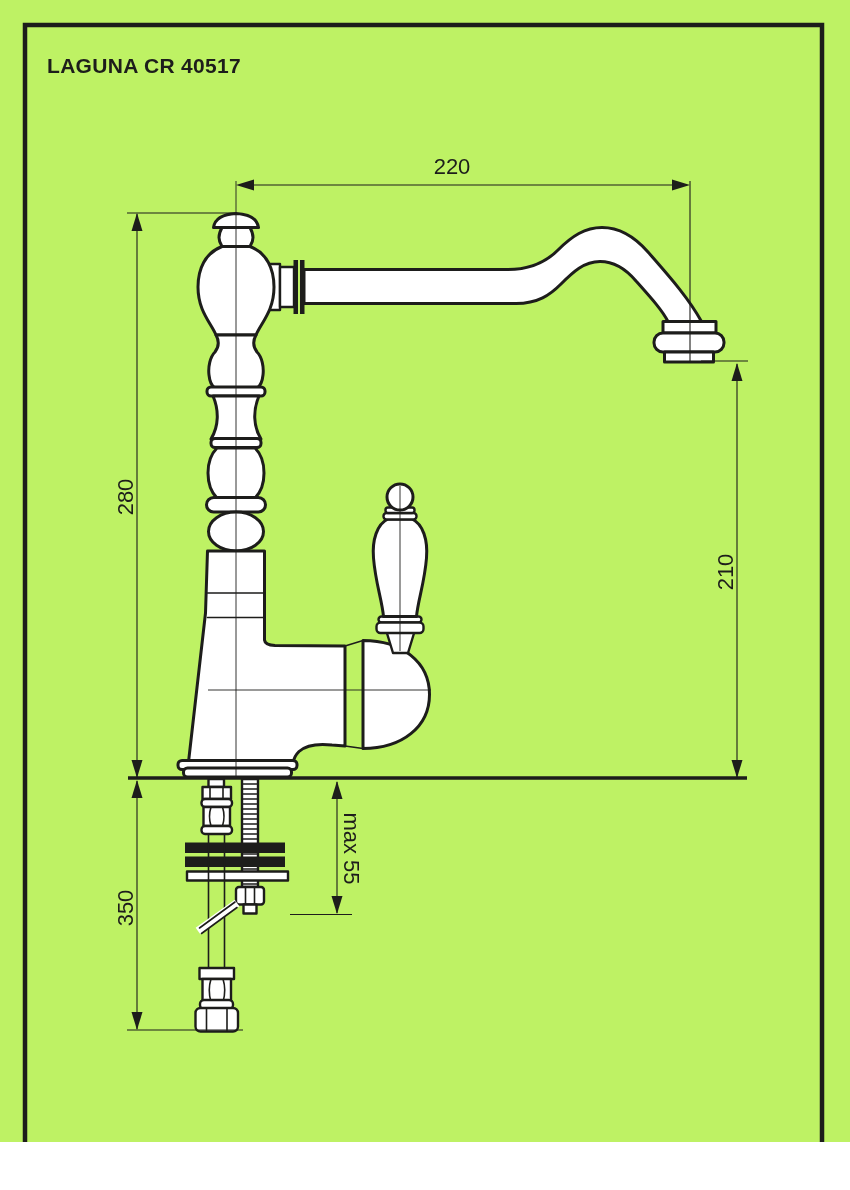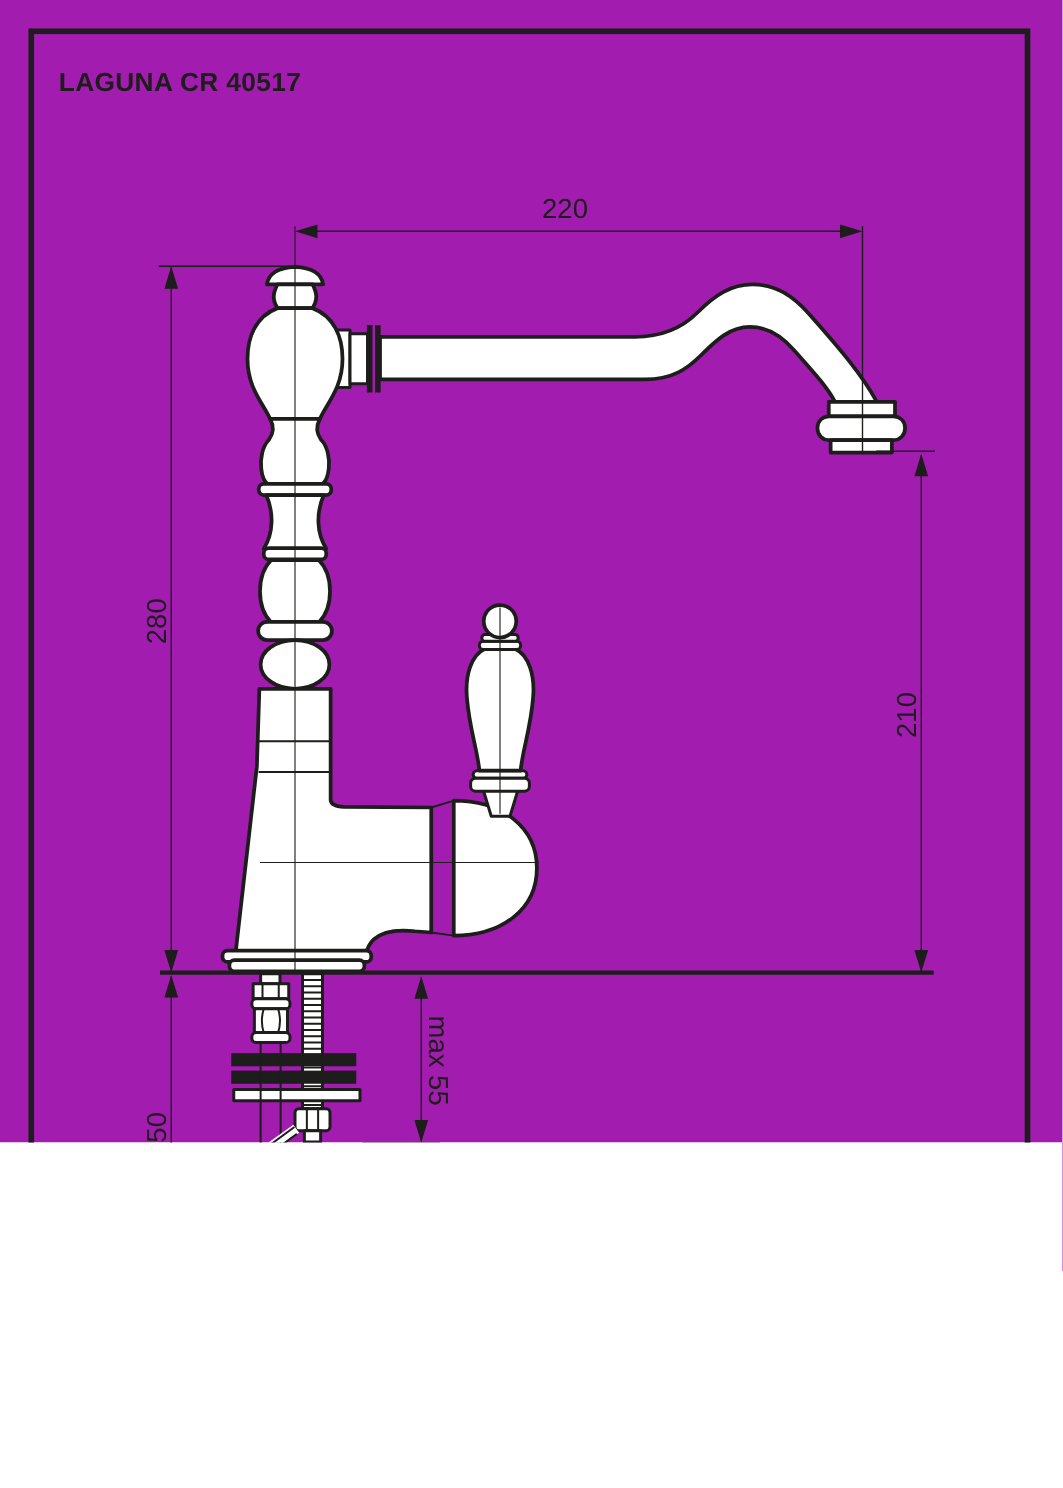--- a/index.html
+++ b/index.html
@@ -1,17 +1,17 @@
 <!DOCTYPE html>
 <html><head>
 <meta charset="utf-8">
 <style>
   html,body{margin:0;padding:0;background:#fff;}
   .page{
-    position:relative;width:850px;height:914px;background:#a21caf;
+    position:relative;width:850px;height:1142px;background:#bef264;
     font-family:"Liberation Sans", sans-serif;
   }
   svg{position:absolute;left:0;top:0;}
   .outline{fill:#ffffff;stroke:#1d1d1b;stroke-width:3;stroke-linejoin:round;stroke-linecap:round;}
   .outline2{fill:#ffffff;stroke:#1d1d1b;stroke-width:2.4;stroke-linejoin:round;stroke-linecap:round;}
   .thin{fill:none;stroke:#1d1d1b;stroke-width:1.6;stroke-linecap:round;}
   .solid{fill:#1d1d1b;stroke:none;}
   .center{fill:none;stroke:#1d1d1b;stroke-width:0.9;}
   .dim{fill:none;stroke:#1d1d1b;stroke-width:1.1;}
   .arrow{fill:#1d1d1b;stroke:none;}

